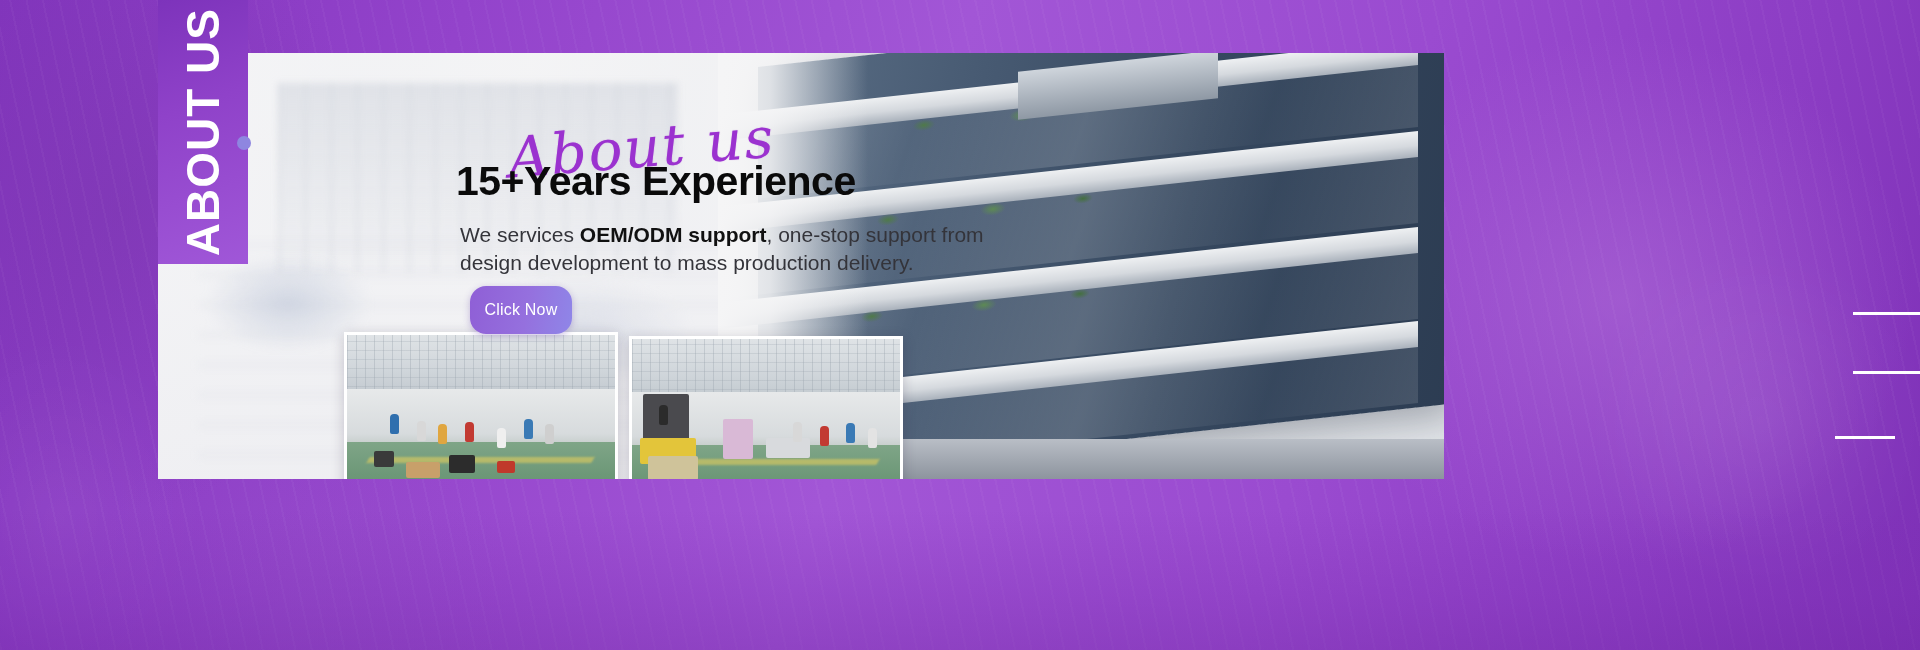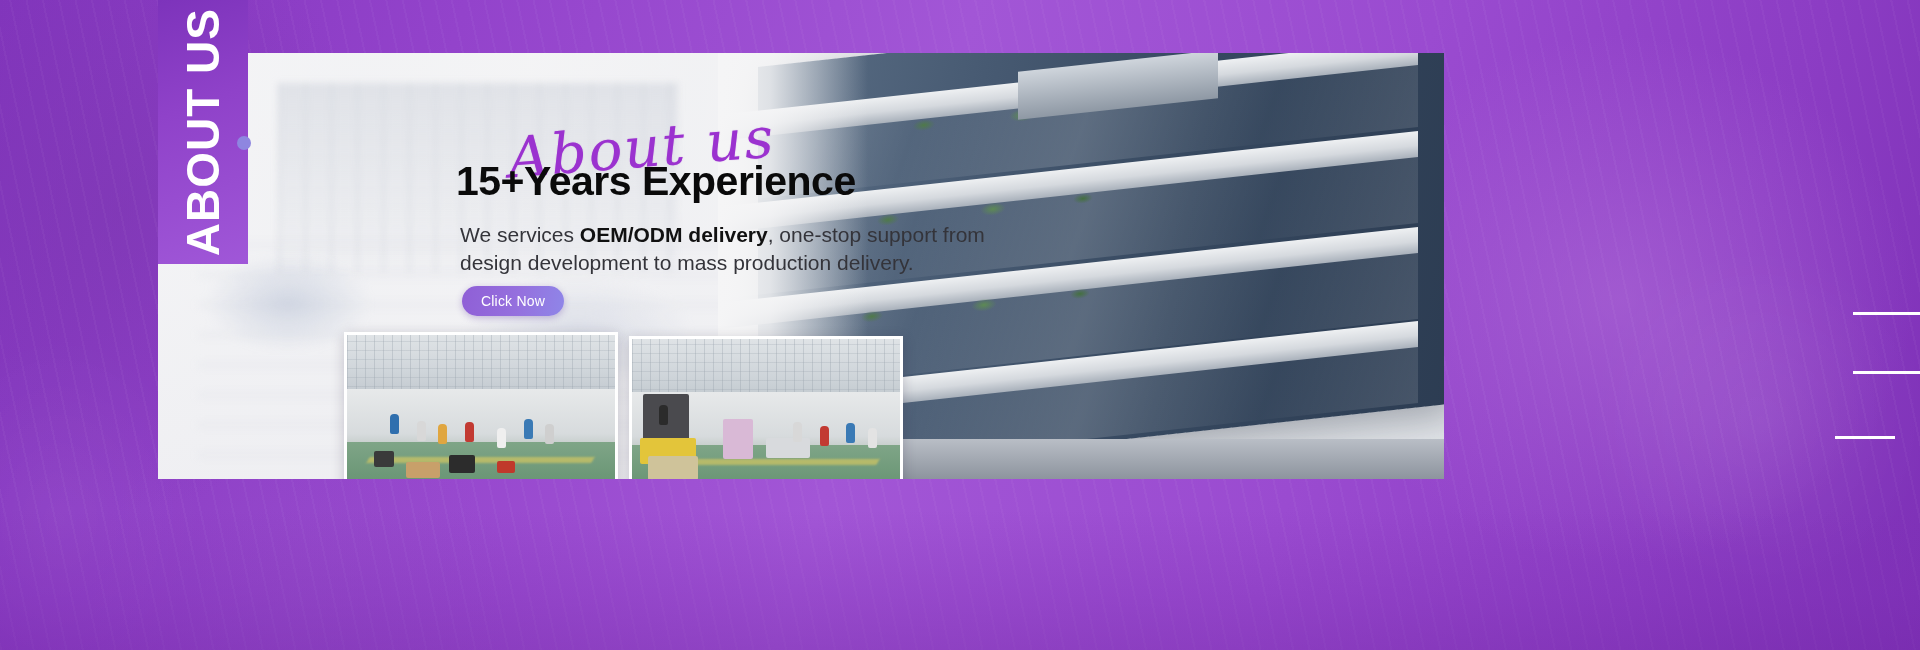--- a/index.html
+++ b/index.html
@@ -111,24 +111,24 @@
     transform:rotate(-4.5deg); text-shadow:0 0 1px rgba(155,50,207,.5);
     white-space:nowrap; }
   #headline { position:absolute; left:298px; top:108px; z-index:9;
     font-family:"Liberation Sans", sans-serif; font-weight:800;
     font-size:41px; line-height:1; color:#0a0a0a; letter-spacing:-.5px; white-space:nowrap; }
 
   #para { position:absolute; left:302px; top:168px; width:540px; z-index:9;
     font-size:21px; line-height:1.32; color:#34343a; font-weight:400; }
   #para b { font-weight:700; color:#111; }
 
-  #cta { position:absolute; left:304px; top:233px; z-index:10;
-    width:102px; height:30px; border:0; border-radius:16px;
+  #cta { position:absolute; left:312px; top:233px; z-index:10;
+    width:102px; height:48px; border:0; border-radius:16px;
     background:linear-gradient(100deg,#8f5fd6 0%,#9570de 55%,#8f86e8 100%);
-    color:#fff; font-size:14px; font-family:"Liberation Sans", sans-serif;
+    color:#fff; font-size:16px; font-family:"Liberation Sans", sans-serif;
     cursor:pointer; letter-spacing:.2px;
     box-shadow:0 2px 7px rgba(90,50,160,.30); }
 
   
   .thumb { position:absolute; z-index:9; border:3px solid #ffffff; overflow:hidden;
     box-shadow:0 3px 12px rgba(40,30,60,.22); background:#cfd6d2; }
   #thumb1 { left:186px; top:279px; width:274px; height:185px; }
   #thumb2 { left:471px; top:283px; width:274px; height:182px; }
   .f-ceiling { position:absolute; left:0; top:0; width:100%; height:34%;
     background:linear-gradient(180deg,#dfe3e6 0%,#cfd5da 60%,#c2c9cf 100%); }
@@ -224,21 +224,21 @@
       <div class="p" style="left:70%;top:24%;background:#c23a32;"></div>
       <div class="p" style="left:80%;top:20%;background:#3a7ab5;"></div>
       <div class="p" style="left:88%;top:26%;background:#e3e3e3;"></div>
     </div>
   </div>
 
   <div id="script-about">About us</div>
   <div id="headline">15+Years Experience</div>
 
   <p id="para">
-    <span>We services </span><b>OEM/ODM delivery</b><span>, one-stop support from design development to mass production delivery.</span>
+    <span>We services </span><b>OEM/ODM support</b><span>, one-stop support from design development to mass production delivery.</span>
   </p>
 
   <button id="cta">Click Now</button>
 </div>
 
 <div class="deco-line" id="deco1"></div>
 <div class="deco-line" id="deco2"></div>
 <div class="deco-line" id="deco3"></div>
 
 </body></html>

